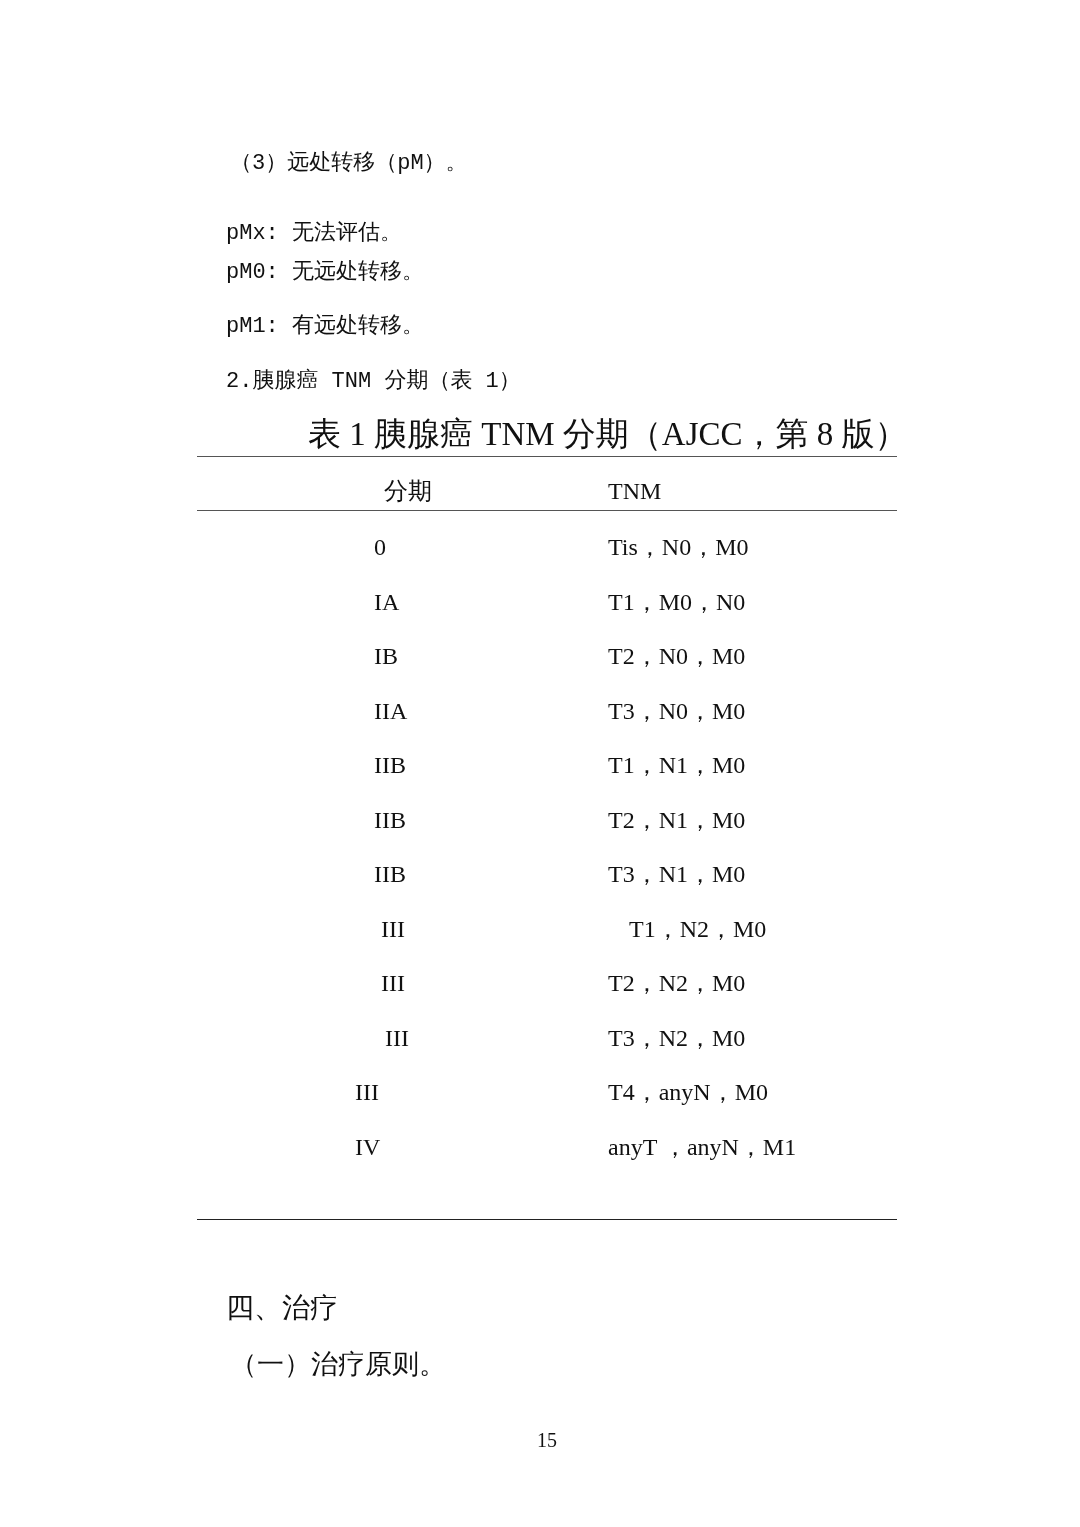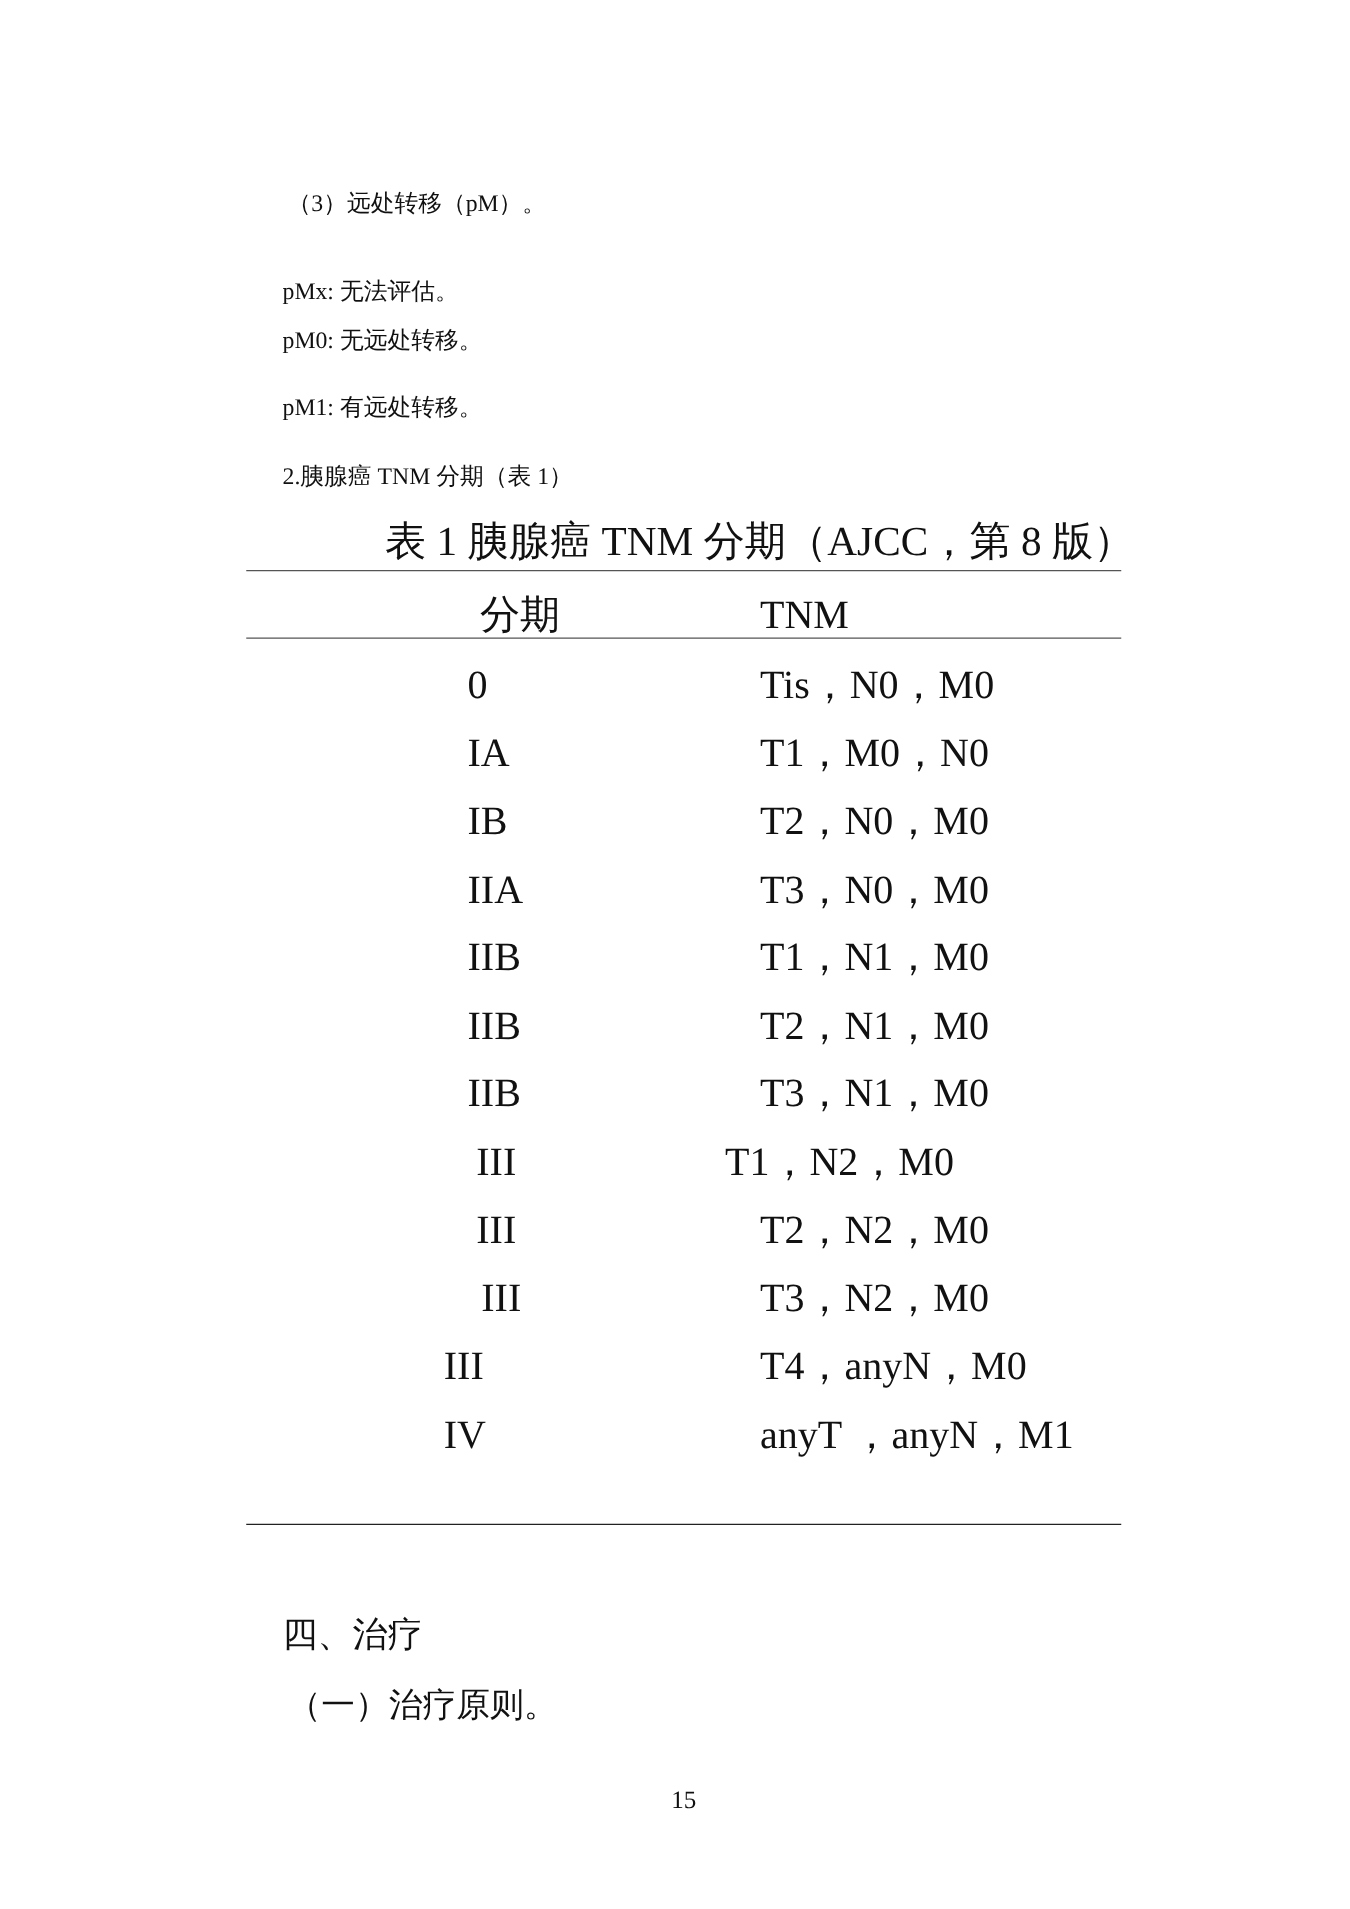--- a/index.html
+++ b/index.html
@@ -1,24 +1,24 @@
 <!DOCTYPE html>
 <html><head>
   <meta charset="utf-8">
   <style>
     html, body { margin: 0; padding: 0; background: #ffffff; }
     body {
       width: 1080px; height: 1527px; position: relative; overflow: hidden;
       font-family: "Liberation Serif", "DejaVu Serif", serif;
       color: #111111;
     }
-    .line { position: absolute; left: 226px; font-size: 19px; line-height: 36px; white-space: nowrap; }
+    .line { position: absolute; left: 226px; font-size: 22px; line-height: 36px; white-space: nowrap; font-family: Liberation Mono, monospace; }
     .caption { position: absolute; left: 308px; top: 416px; font-size: 33px; line-height: 36px; white-space: nowrap; }
     .rule { position: absolute; left: 197px; width: 700px; height: 1px; background: #555555; }
-    .cell { position: absolute; font-size: 32px; line-height: 30px; white-space: nowrap; }
+    .cell { position: absolute; font-size: 24px; line-height: 30px; white-space: nowrap; }
     .h-stage { left: 384px; top: 476px; }
     .h-tnm { left: 608px; top: 476px; }
     .heading { position: absolute; left: 226px; top: 1290px; font-size: 28px; line-height: 36px; font-weight: normal; font-family: "DejaVu Sans", sans-serif; }
     .sub { position: absolute; left: 230px; top: 1346px; font-size: 27px; line-height: 36px; }
     .pagenum { position: absolute; left: 537px; top: 1430px; font-size: 20px; line-height: 20px; }
   </style>
 </head>
 <body>
 
 <div>
@@ -50,21 +50,21 @@
     <div class="cell" style="left:374px;top:750px;">IIB</div>
     <div class="cell" style="left:608px;top:750px;">T1，N1，M0</div>
 
     <div class="cell" style="left:374px;top:805px;">IIB</div>
     <div class="cell" style="left:608px;top:805px;">T2，N1，M0</div>
 
     <div class="cell" style="left:374px;top:859px;">IIB</div>
     <div class="cell" style="left:608px;top:859px;">T3，N1，M0</div>
 
     <div class="cell" style="left:381px;top:914px;">III</div>
-    <div class="cell" style="left:580px;top:914px;">T1，N2，M0</div>
+    <div class="cell" style="left:629px;top:914px;">T1，N2，M0</div>
 
     <div class="cell" style="left:381px;top:968px;">III</div>
     <div class="cell" style="left:608px;top:968px;">T2，N2，M0</div>
 
     <div class="cell" style="left:385px;top:1023px;">III</div>
     <div class="cell" style="left:608px;top:1023px;">T3，N2，M0</div>
 
     <div class="cell" style="left:355px;top:1077px;">III</div>
     <div class="cell" style="left:608px;top:1077px;">T4，anyN，M0</div>
 

